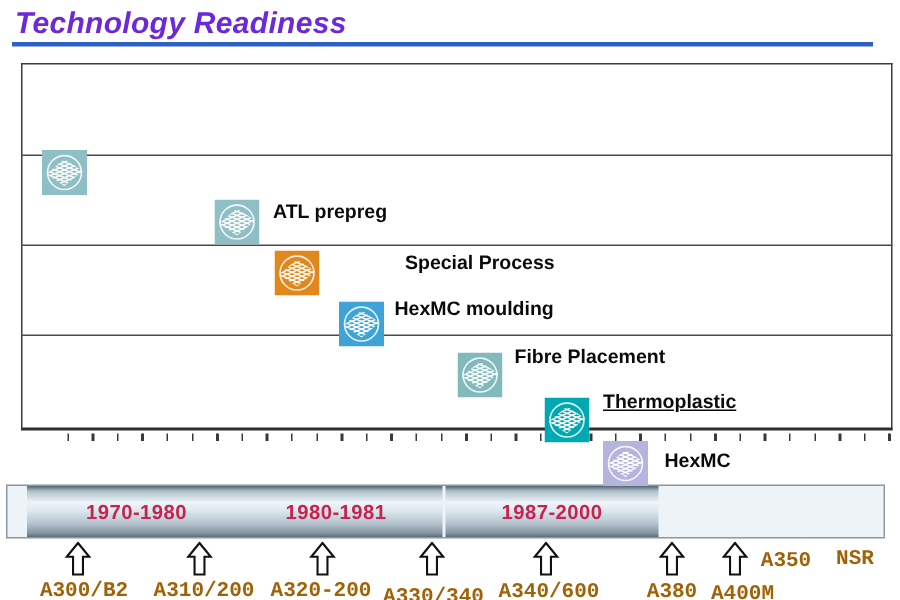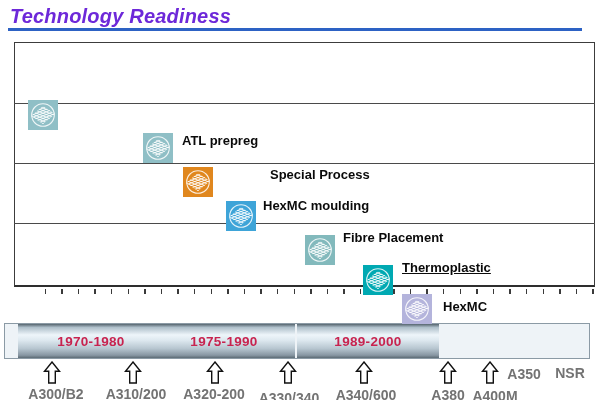--- a/index.html
+++ b/index.html
@@ -17,22 +17,22 @@
               white-space:nowrap;z-index:2;line-height:14px;}
   .bar-frame{position:absolute;left:4px;top:323px;width:586px;height:36px;
              background:#eef3f7;border:1px solid #8b9aa5;box-sizing:border-box;}
   .seg{position:absolute;top:324px;height:34px;z-index:2;box-sizing:border-box;
        display:flex;align-items:center;justify-content:center;}
   .seg.metal{background:linear-gradient(180deg,#55646e 0%,#aebfca 10%,#eef5fa 32%,
              #dde8ef 48%,#b7c6d0 72%,#8796a2 92%,#5c6b75 100%);}
   .seg.yellow{background:linear-gradient(180deg,#b8b800 0%,#ffff2e 22%,#ffff00 55%,
               #e0e000 75%,#8f8f00 100%);border:2px solid #edf2f5;}
   .seg span{font-weight:700;font-size:13.5px;letter-spacing:.3px;}
-  .plane-label{position:absolute;font-weight:700;font-size:14px;color:#737373;
-               white-space:nowrap;transform:translateX(-50%);z-index:3;}
+  .plane-label{position:absolute;font-weight:700;font-size:14px;color:#a16207;
+               white-space:nowrap;transform:translateX(-50%);z-index:3;font-family:Liberation Mono, monospace;}
   .arrow{position:absolute;top:361px;z-index:3;}
 </style>
 </head>
 <body>
 
 <div class="stage" id="stage">
   <div class="title">Technology Readiness</div>
   <div class="title-rule"></div>
   <div class="chart-box"></div>
   <div class="bar-frame"></div>
@@ -419,24 +419,24 @@
           <line x1="-5" y1="44.6" x2="35" y2="28.6"></line>
           <line x1="-5" y1="31.200000000000003" x2="35" y2="47.2"></line>
           <line x1="-5" y1="47.2" x2="35" y2="31.200000000000003"></line>
         </g>
   </svg></div>
     <div class="item-label" style="left: 443px; top: 300px;">HexMC</div>
     <div class="seg metal" style="left: 18px; width: 146px;">
       <span style="color:#C8234F">1970-1980</span>
     </div>
     <div class="seg metal" style="left: 153px; width: 142px;">
-      <span style="color:#C8234F">1975-1990</span>
+      <span style="color:#C8234F">1980-1981</span>
     </div>
     <div class="seg metal" style="left: 297px; width: 142px;">
-      <span style="color:#C8234F">1989-2000</span>
+      <span style="color:#C8234F">1987-2000</span>
     </div>
     <div class="arrow" style="left: 43px;"><svg width="18" height="23" viewBox="0 0 18 23">
   <path d="M9 1 L16.5 10.2 H12.3 V22 H5.7 V10.2 H1.5 Z" fill="#fff" stroke="#111" stroke-width="1.4"></path>
       </svg></div>
     <div class="plane-label" style="left: 56px; top: 386px;">A300/B2</div>
     <div class="arrow" style="left: 124px;"><svg width="18" height="23" viewBox="0 0 18 23">
   <path d="M9 1 L16.5 10.2 H12.3 V22 H5.7 V10.2 H1.5 Z" fill="#fff" stroke="#111" stroke-width="1.4"></path>
       </svg></div>
     <div class="plane-label" style="left: 136px; top: 386px;">A310/200</div>
     <div class="arrow" style="left: 206px;"><svg width="18" height="23" viewBox="0 0 18 23">

